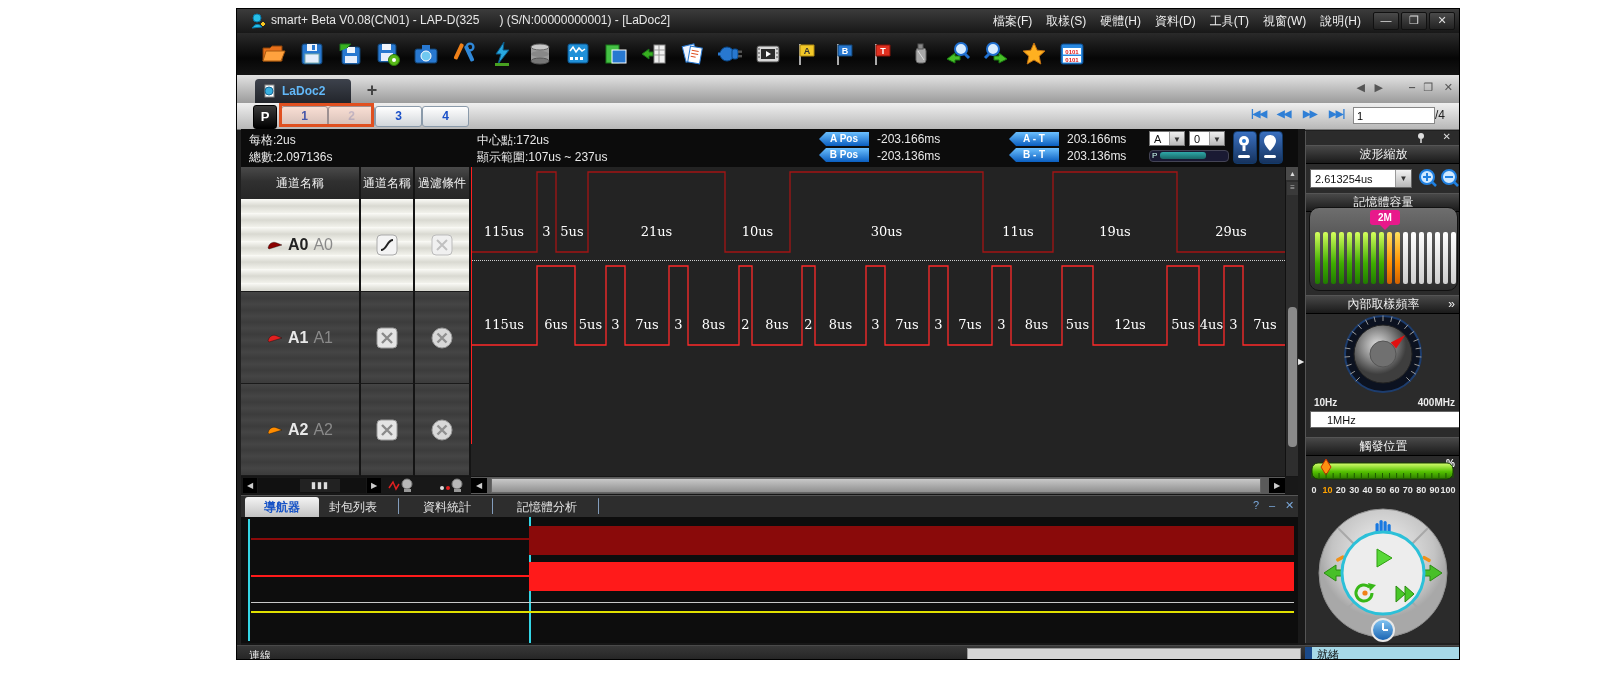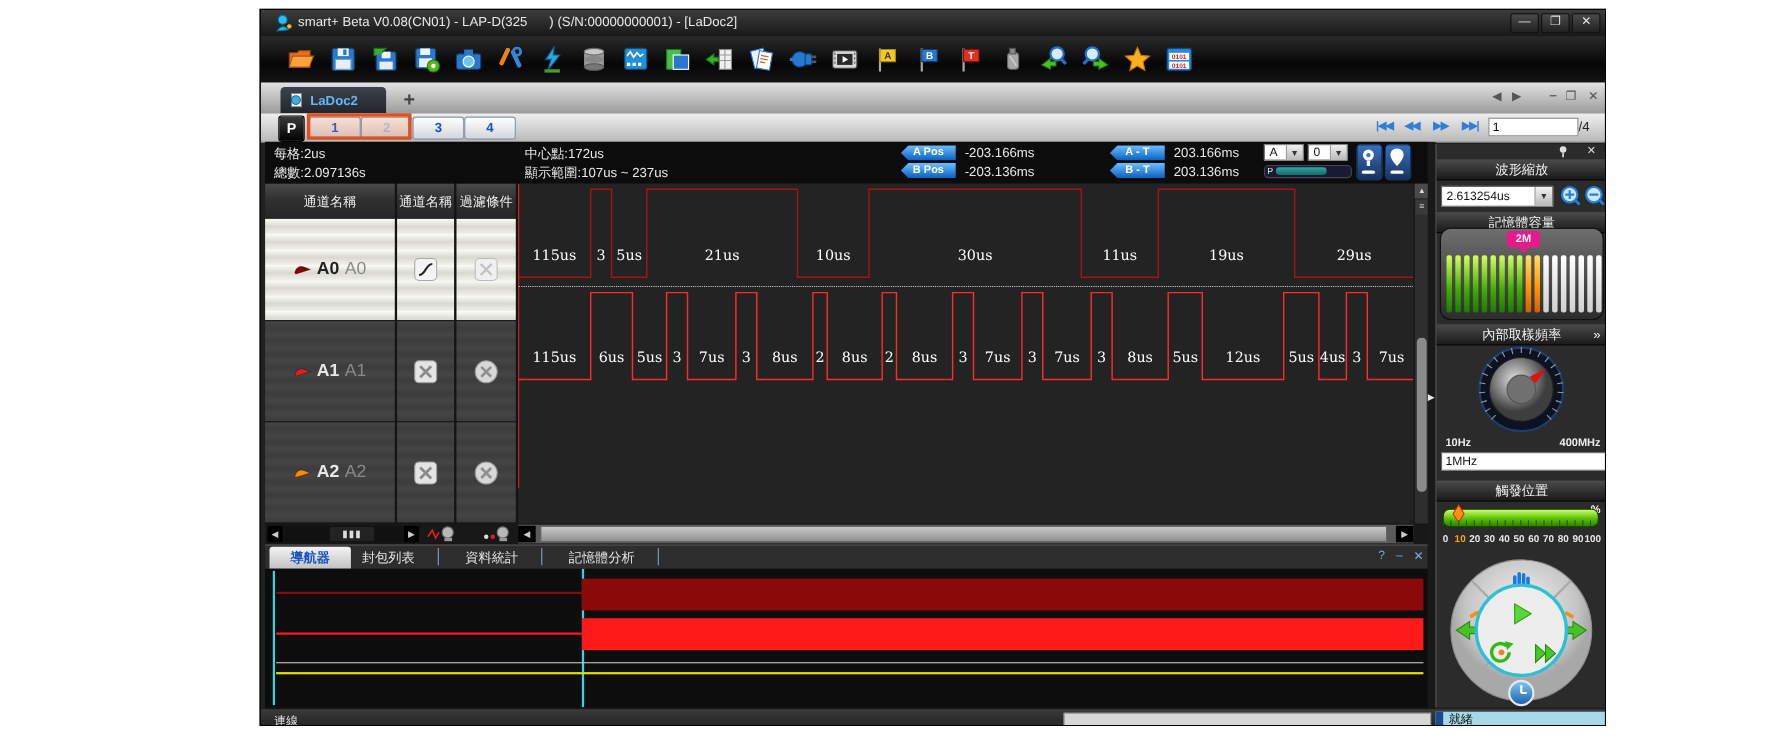--- a/index.html
+++ b/index.html
@@ -123,20 +123,21 @@
 <div id="canvas">
 <div id="app">
 
   <div id="titlebar">
     <svg class="ab" style="left:12px;top:3px" width="18" height="18" viewBox="0 0 18 18">
       <circle cx="8" cy="6" r="4" fill="#28c0e8" stroke="#0878a8"></circle>
       <path d="M3 16 Q8 9 13 15 Z" fill="#28c0e8" stroke="#0878a8"></path>
       <path d="M12 12 h4 M14 10 v4" stroke="#f8c820" stroke-width="2"></path>
     </svg>
     <span class="title">smart+ Beta V0.08(CN01) - LAP-D(325      ) (S/N:00000000001) - [LaDoc2]</span>
+    <div id="menubar"><span class="menu-item">檔案(F)</span><span class="menu-item">取樣(S)</span><span class="menu-item">硬體(H)</span><span class="menu-item">資料(D)</span><span class="menu-item">工具(T)</span><span class="menu-item">視窗(W)</span><span class="menu-item">說明(H)</span></div>
     <div class="winbtn" style="right:62px">—</div>
     <div class="winbtn" style="right:34px">❐</div>
     <div class="winbtn" style="right:6px">✕</div>
   </div>
 
   <div id="toolbar">
     <svg class="tbtn" viewBox="0 0 26 26">
           <path d="M2 7 L9 7 L11 5 L21 5 L21 20 L2 20 Z" fill="#e8701a" stroke="#8a4208"></path>
           <path d="M5 10 L24 10 L20 20 L2 20 Z" fill="#ffa23e" stroke="#a85a10"></path>
         </svg>
@@ -675,21 +676,21 @@
           <line x1="103.69756081437326" y1="21.60308667434838" x2="108.14715428343547" y2="18.370267786739774" stroke="#9a9a9a" stroke-width="1"></line>
           <line x1="107.48802457287246" y1="28.371446731952044" x2="112.56936200168454" y2="26.266687853944052" stroke="#9a9a9a" stroke-width="1"></line>
           <line x1="109.59371523963955" y1="35.837662653672375" x2="115.02600111291281" y2="34.977273095951105" stroke="#9a9a9a" stroke-width="1"></line>
           <line x1="109.89827201319324" y1="43.58915015901886" x2="115.38131734872543" y2="44.020675185522" stroke="#9a9a9a" stroke-width="1"></line>
           <line x1="108.38486503774007" y1="51.197560814373254" x2="113.61567587736342" y2="52.89715428343547" stroke="#9a9a9a" stroke-width="1"></line>
           <line x1="105.13712542368506" y1="58.24245263562629" x2="109.82664632763257" y2="61.11619474156401" stroke="#9a9a9a" stroke-width="1"></line>
           <line x1="100.3345237791561" y1="64.33452377915604" x2="104.22361107568211" y2="68.22361107568204" stroke="#9a9a9a" stroke-width="1"></line>
         </svg>
     <span class="freqlbl" style="left:8px;top:266px">10Hz</span>
     <span class="freqlbl" style="right:6px;top:266px">400MHz</span>
-    <div class="wselect" style="left:4px;top:280px;width:174px;height:17px;line-height:16px;padding-left:3px">
+    <div class="wselect" style="left:4px;top:280px;width:174px;height:17px;line-height:16px;padding-left:16px">
       <span>1MHz</span><span class="arr">▼</span>
     </div>
 
     <div class="shead" style="top:306px">觸發位置</div>
     <span class="ab" style="right:6px;top:327px;color:#fff;font-size:10px;font-weight:bold">%</span>
     <svg class="ab" style="left:0;top:326px" id="slidersvg" width="155" height="28" viewBox="0 0 155 28">
       <defs>
             <linearGradient id="grn" x1="0" y1="0" x2="0" y2="1">
               <stop offset="0%" stop-color="#d8ff70"></stop>
               <stop offset="55%" stop-color="#53c000"></stop>

